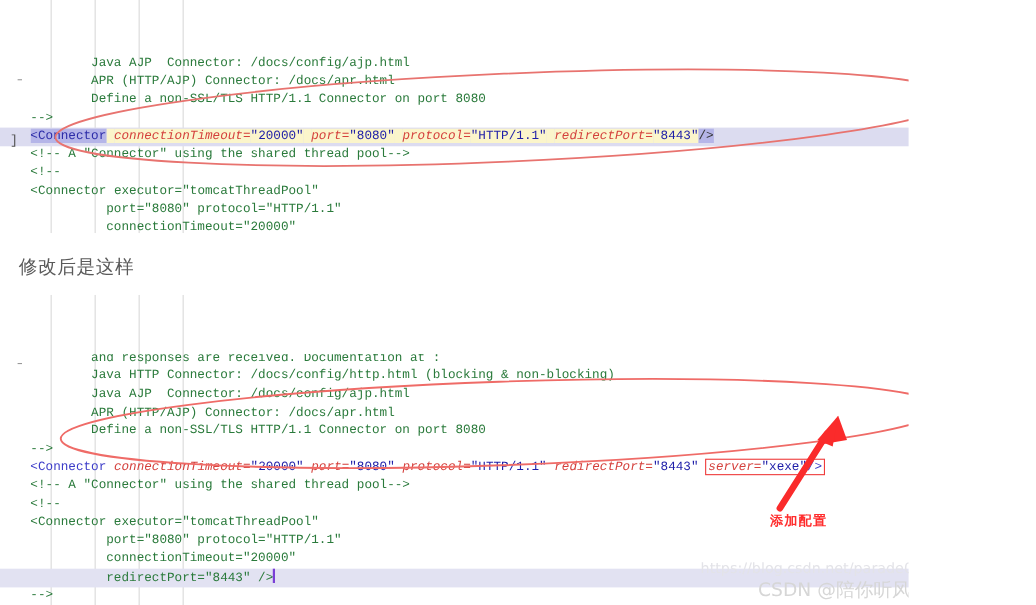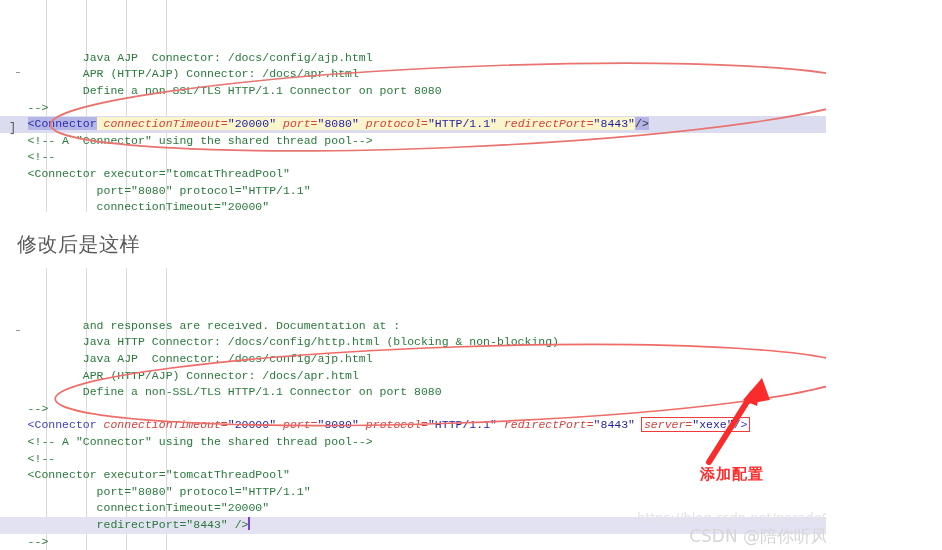--- a/index.html
+++ b/index.html
@@ -73,31 +73,31 @@
     z-index:5;
   }
   .tick{
     position:absolute;left:16px;width:4px;height:1px;background:#999;z-index:5;
   }
 
   
   .caption{
     position:absolute;left:17px;top:231px;
     font-family:"DejaVu Sans","Liberation Sans",sans-serif;
-    font-size:20px;color:#5a5a5a;letter-spacing:.5px;
+    font-size:17px;color:#5a5a5a;letter-spacing:.5px;
     z-index:6;
   }
 
   
   .anno{position:absolute;left:0;top:0;width:942px;height:550px;z-index:20;pointer-events:none;}
 
   .anno-label{
     position:absolute;left:700px;top:465px;
     font-family:"DejaVu Sans","Liberation Sans",sans-serif;
-    font-size:15px;color:#ff2d2d;font-weight:bold;letter-spacing:1px;
+    font-size:12px;color:#ff2d2d;font-weight:bold;letter-spacing:1px;
     z-index:22;
   }
 
   
   .wm{
     position:absolute;right:0px;z-index:21;
     font-family:"DejaVu Sans","Liberation Sans",sans-serif;
     color:#dcdcdc;white-space:nowrap;
   }
   .wm-url{top:510px;right:-4px;font-size:13px;color:#e3e3e8;}

